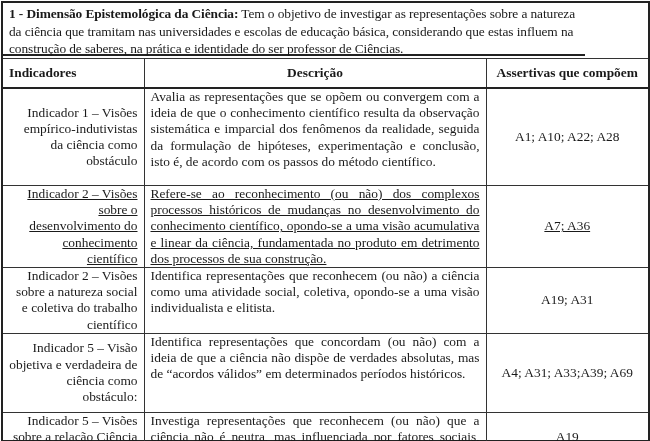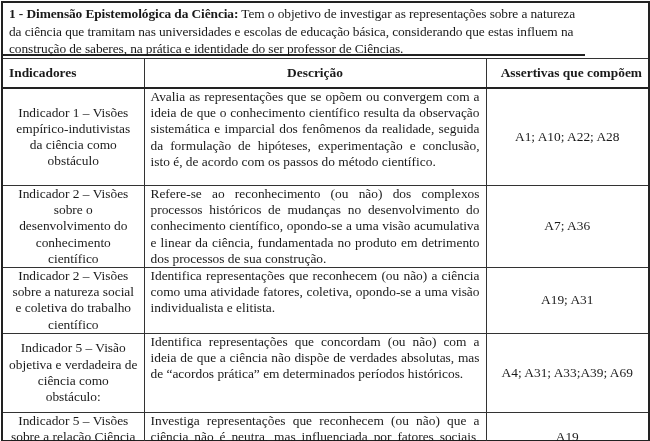--- a/index.html
+++ b/index.html
@@ -61,35 +61,35 @@
   tr > :first-child { border-left: none; }
   tr > :last-child { border-right: none; }
   tr:last-child td { border-bottom: none; }
   th {
     font-weight: bold;
     height: 28px;
     border-bottom: 2px solid #222;
   }
   th.h1 { text-align: left; }
   th.h2 { text-align: center; }
-  th.h3 { text-align: right; line-height: 14.5px; }
+  th.h3 { text-align: center; line-height: 14.5px; }
   td.ind {
-    text-align: center;
+    text-align: right;
     vertical-align: middle;
   }
   td.desc {
     text-align: justify;
     vertical-align: top;
     padding-top: 0px;
   }
   td.ass {
     text-align: center;
   }
   tr.r1 td { height: 96px; }
-  tr.r2 td { height: 80px; }
+  tr.r2 td { height: 80px; text-decoration: underline; }
   tr.r3 td { height: 51px; }
   tr.r4 td { height: 78px; }
   tr.r5 td { height: 45px; }
 </style>
 </head>
 <body>
 
 <div class="frame">
   <div class="intro">
     <b>1 - Dimensão Epistemológica da Ciência:</b><span> Tem o objetivo de investigar as representações sobre a natureza da ciência que tramitam nas universidades e escolas de educação básica, considerando que estas influem na construção de saberes, na prática e identidade do ser professor de Ciências.</span>
@@ -114,26 +114,26 @@
         <td class="desc">Avalia as representações que se opõem ou convergem com a ideia de que o conhecimento científico resulta da observação sistemática e imparcial dos fenômenos da realidade, seguida da formulação de hipóteses, experimentação e conclusão, isto é, de acordo com os passos do método científico.</td>
         <td class="ass">A1; A10; A22; A28</td>
       </tr>
       <tr class="r2">
         <td class="ind">Indicador 2 – Visões sobre o desenvolvimento do conhecimento científico</td>
         <td class="desc">Refere-se ao reconhecimento (ou não) dos complexos processos históricos de mudanças no desenvolvimento do conhecimento científico, opondo-se a uma visão acumulativa e linear da ciência, fundamentada no produto em detrimento dos processos de sua construção.</td>
         <td class="ass">A7; A36</td>
       </tr>
       <tr class="r3">
         <td class="ind">Indicador 2 – Visões sobre a natureza social e coletiva do trabalho científico</td>
-        <td class="desc">Identifica representações que reconhecem (ou não) a ciência como uma atividade fatores, coletiva, opondo-se a uma visão individualista e elitista.</td>
+        <td class="desc">Identifica representações que reconhecem (ou não) a ciência como uma atividade social, coletiva, opondo-se a uma visão individualista e elitista.</td>
         <td class="ass">A19; A31</td>
       </tr>
       <tr class="r4">
         <td class="ind">Indicador 5 – Visão objetiva e verdadeira de ciência como obstáculo:</td>
-        <td class="desc">Identifica representações que concordam (ou não) com a ideia de que a ciência não dispõe de verdades absolutas, mas de “acordos prática” em determinados períodos históricos.</td>
+        <td class="desc">Identifica representações que concordam (ou não) com a ideia de que a ciência não dispõe de verdades absolutas, mas de “acordos válidos” em determinados períodos históricos.</td>
         <td class="ass">A4; A31; A33;A39; A69</td>
       </tr>
       <tr class="r5">
         <td class="ind">Indicador 5 – Visões sobre a relação Ciência e Ideologia</td>
         <td class="desc">Investiga representações que reconhecem (ou não) que a ciência não é neutra, mas influenciada por fatores sociais, econômicos, culturais e ideológicos.</td>
         <td class="ass">A19</td>
       </tr>
     </tbody>
   </table>
 </div>

